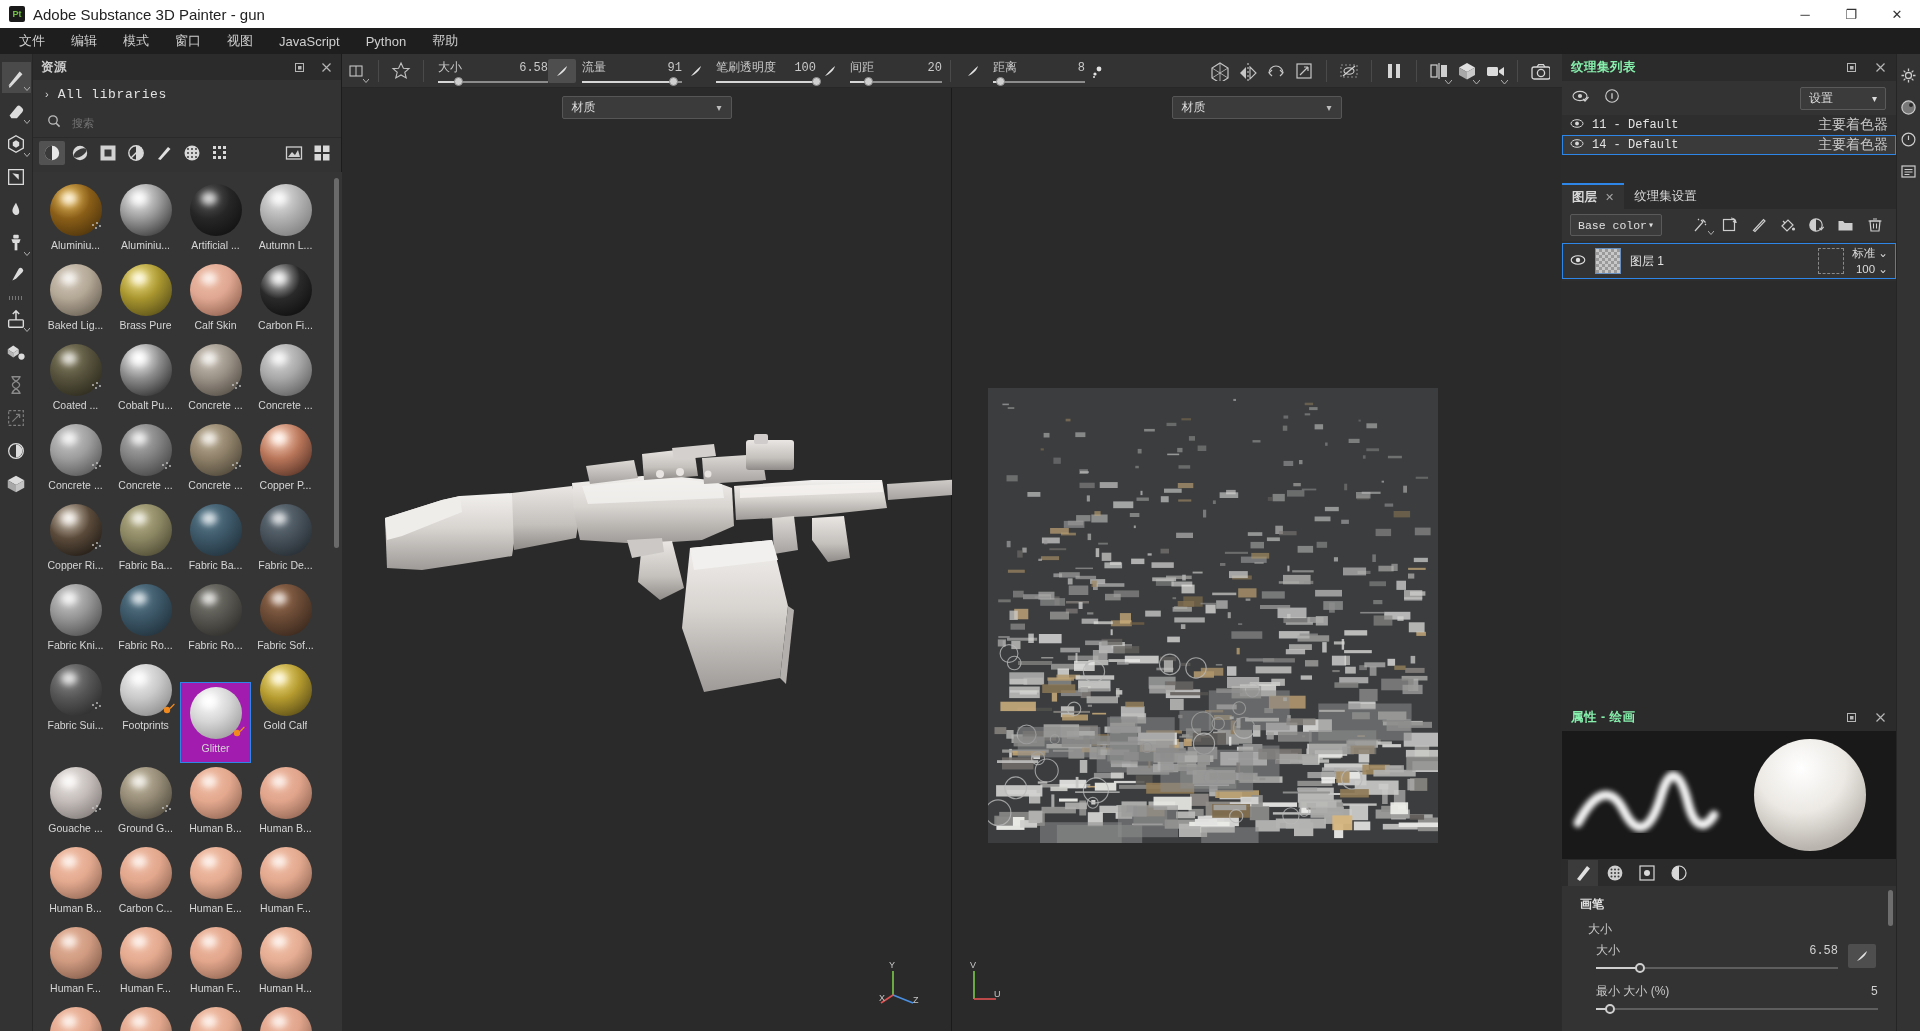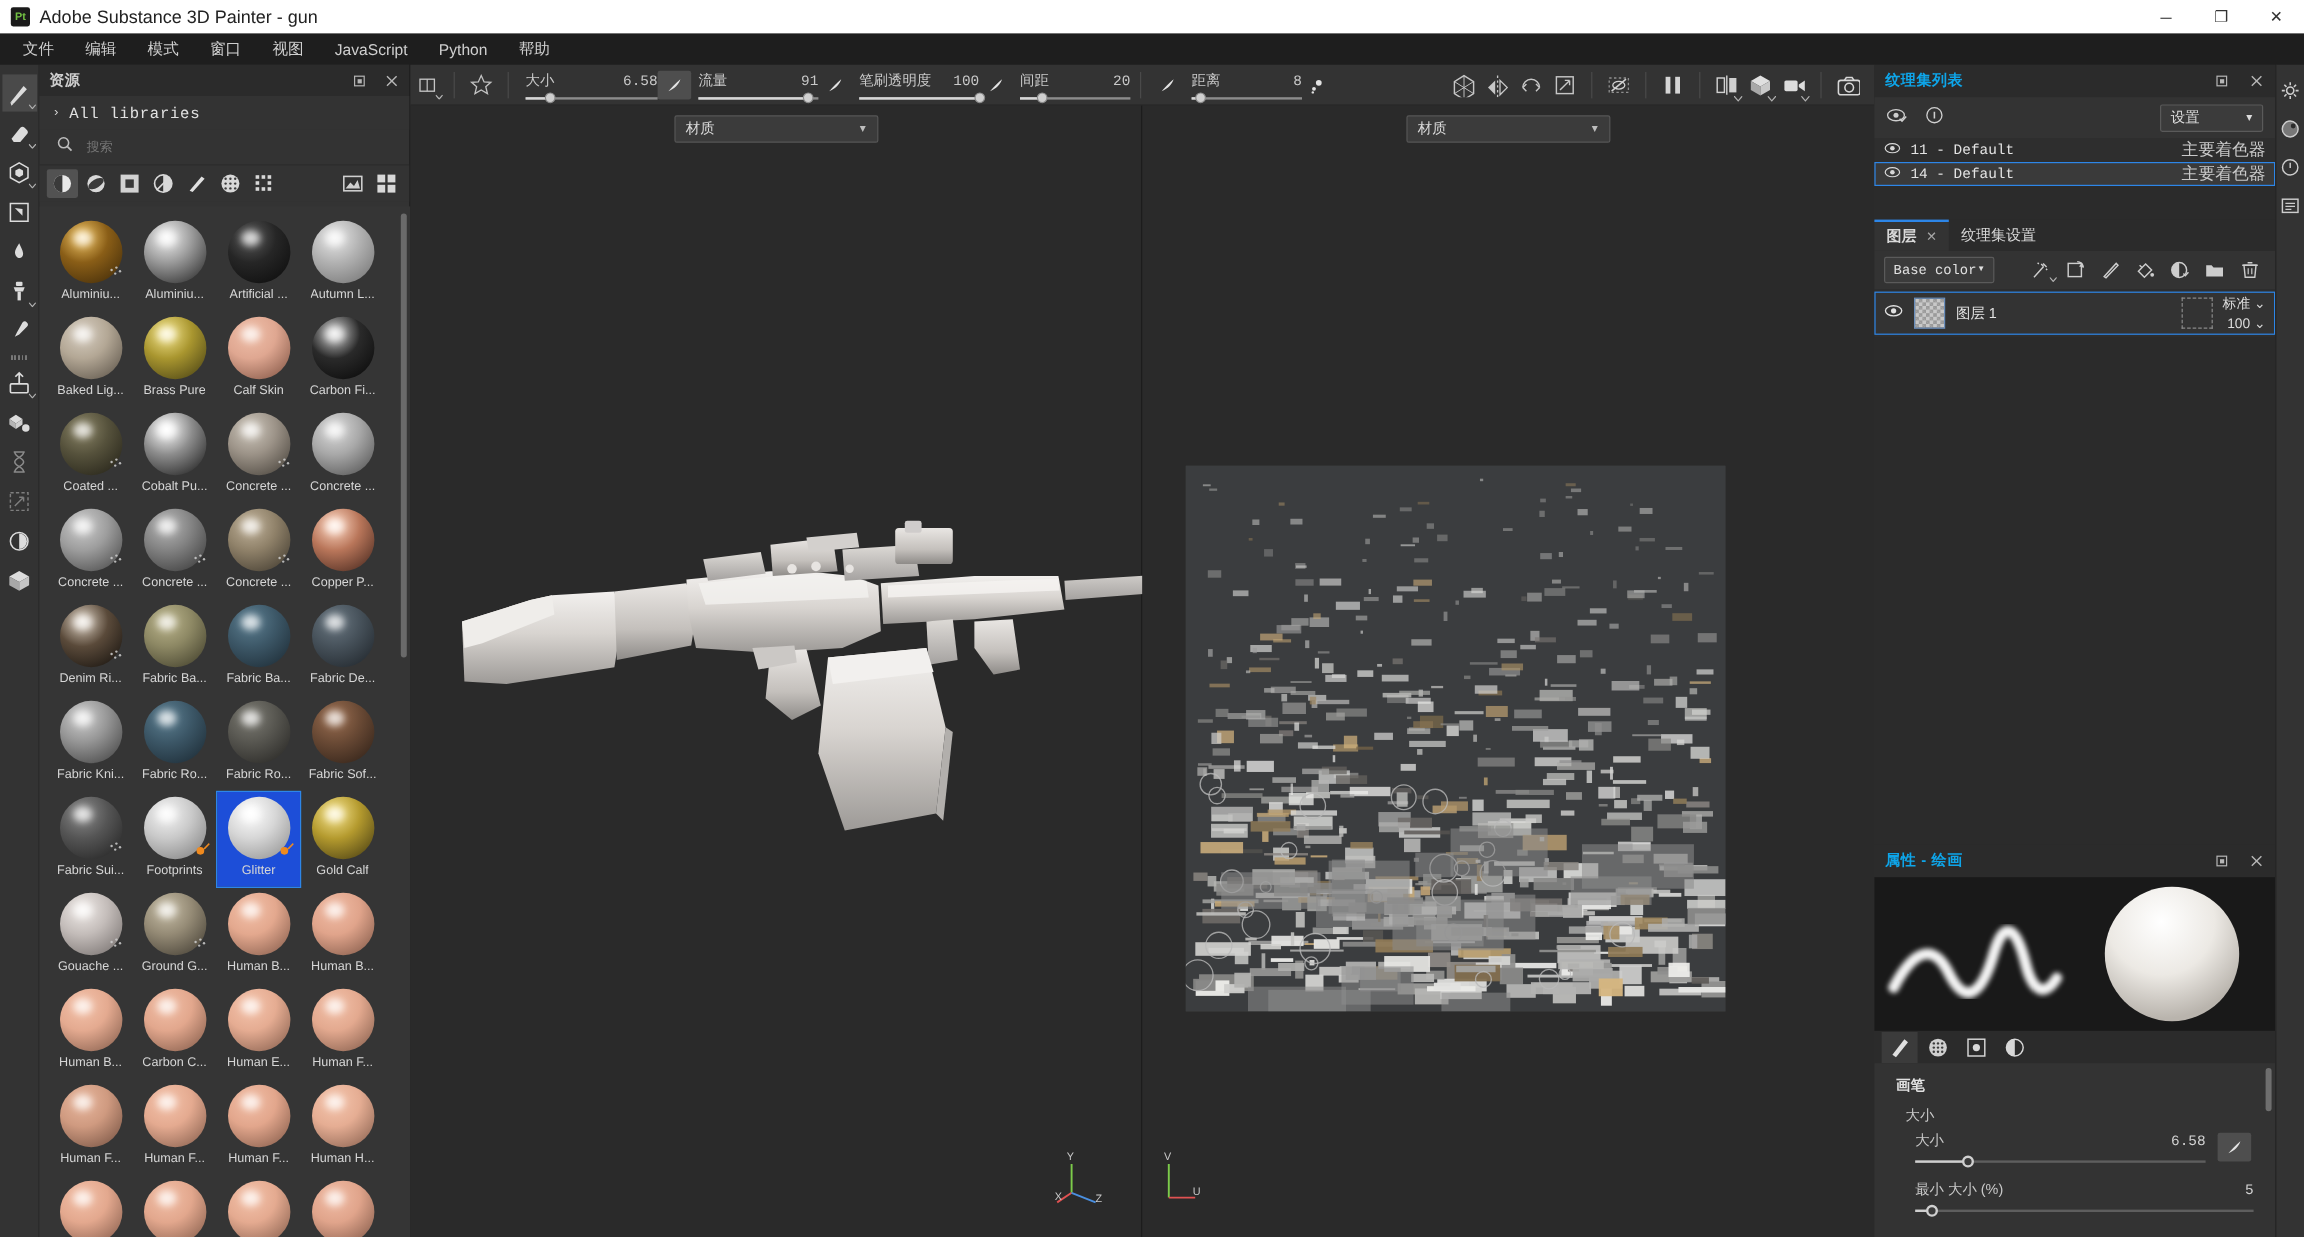--- a/index.html
+++ b/index.html
@@ -102,21 +102,21 @@
     position: absolute; top: 92px; left: 0; width: 309px; height: 859px;
     overflow: hidden; background: #353535; padding: 8px 0 12px 8px;
   }
   .grid {
     display: grid; grid-template-columns: repeat(4, 69px); gap: 1px 1px;
   }
   .mat {
     width: 69px; height: 79px; display: flex; flex-direction: column;
     align-items: center; padding-top: 4px; position: relative;
   }
-  .mat.sel { outline: 1px solid #2d86e8; background: #1d4ed8; }
+  .mat.sel { outline: 1px solid #2d86e8; background: #a21caf; margin-top: 23px; }
   .sphere {
     width: 52px; height: 52px; border-radius: 50%; position: relative; overflow: hidden;
   }
   .sphere .hl {
     position: absolute; width: 16px; height: 13px; border-radius: 50%;
     background: rgba(255,255,255,0.75); filter: blur(3px); left: 11px; top: 8px;
   }
   .mat-label {
     font-size: 10.5px; color: #d6d6d6; margin-top: 3px; max-width: 66px;
     white-space: nowrap; overflow: hidden; text-overflow: ellipsis; text-align: center;
@@ -182,21 +182,21 @@
   .rdock { position: absolute; top: 54px; left: 1562px; width: 334px; height: 977px; background: #2b2b2b; }
   .rrail {
     position: absolute; top: 54px; left: 1896px; width: 24px; height: 977px;
     background: #333333; display: flex; flex-direction: column; align-items: center; padding-top: 6px;
     border-left: 1px solid #252525;
   }
   .rrail .tool { width: 22px; height: 30px; }
 
   .sec-head {
     height: 27px; display: flex; align-items: center; padding: 0 9px;
-    background: #2b2b2b; font-size: 12.5px; color: #0ea5e9;
+    background: #2b2b2b; font-size: 12.5px; color: #86efac;
   }
   .sec-head .stitle { font-weight: bold; letter-spacing: .5px; }
   .sec-head .sctrls { margin-left: auto; display: flex; gap: 16px; align-items: center; }
 
   .tset-toolbar {
     height: 34px; background: #333333; display: flex; align-items: center; padding: 0 10px; gap: 14px;
   }
   .tset-dd {
     margin-left: auto; width: 86px; height: 23px; background: #3b3b3b; border: 1px solid #5a5a5a;
     display: flex; align-items: center; padding: 0 8px; font-size: 12px; color: #dcdcdc; border-radius: 2px;
@@ -639,21 +639,21 @@
             <div class="mat">
               <div class="sphere" style="background: radial-gradient(circle at 36% 26%, rgb(217, 205, 190) 0%, rgb(90, 74, 58) 42%, rgb(16, 13, 10) 100%);">
                 <div class="hl"></div>
               </div>
               <div class="badge-dots">
                 <i style="left:0;top:2px"></i>
                 <i style="left:4px;top:0"></i>
                 <i style="left:3px;top:5px"></i>
                 <i style="left:7px;top:3px"></i>
               </div>
-              <div class="mat-label">Denim Ri...</div>
+              <div class="mat-label">Copper Ri...</div>
             </div>
             <div class="mat">
               <div class="sphere" style="background: radial-gradient(circle at 36% 26%, rgb(188, 182, 141) 0%, rgb(141, 136, 100) 42%, rgb(58, 56, 38) 100%);">
                 <div class="hl"></div>
               </div>
               <div class="mat-label">Fabric Ba...</div>
             </div>
             <div class="mat">
               <div class="sphere" style="background: radial-gradient(circle at 36% 26%, rgb(93, 127, 145) 0%, rgb(61, 88, 104) 42%, rgb(26, 39, 48) 100%);">
                 <div class="hl"></div>

